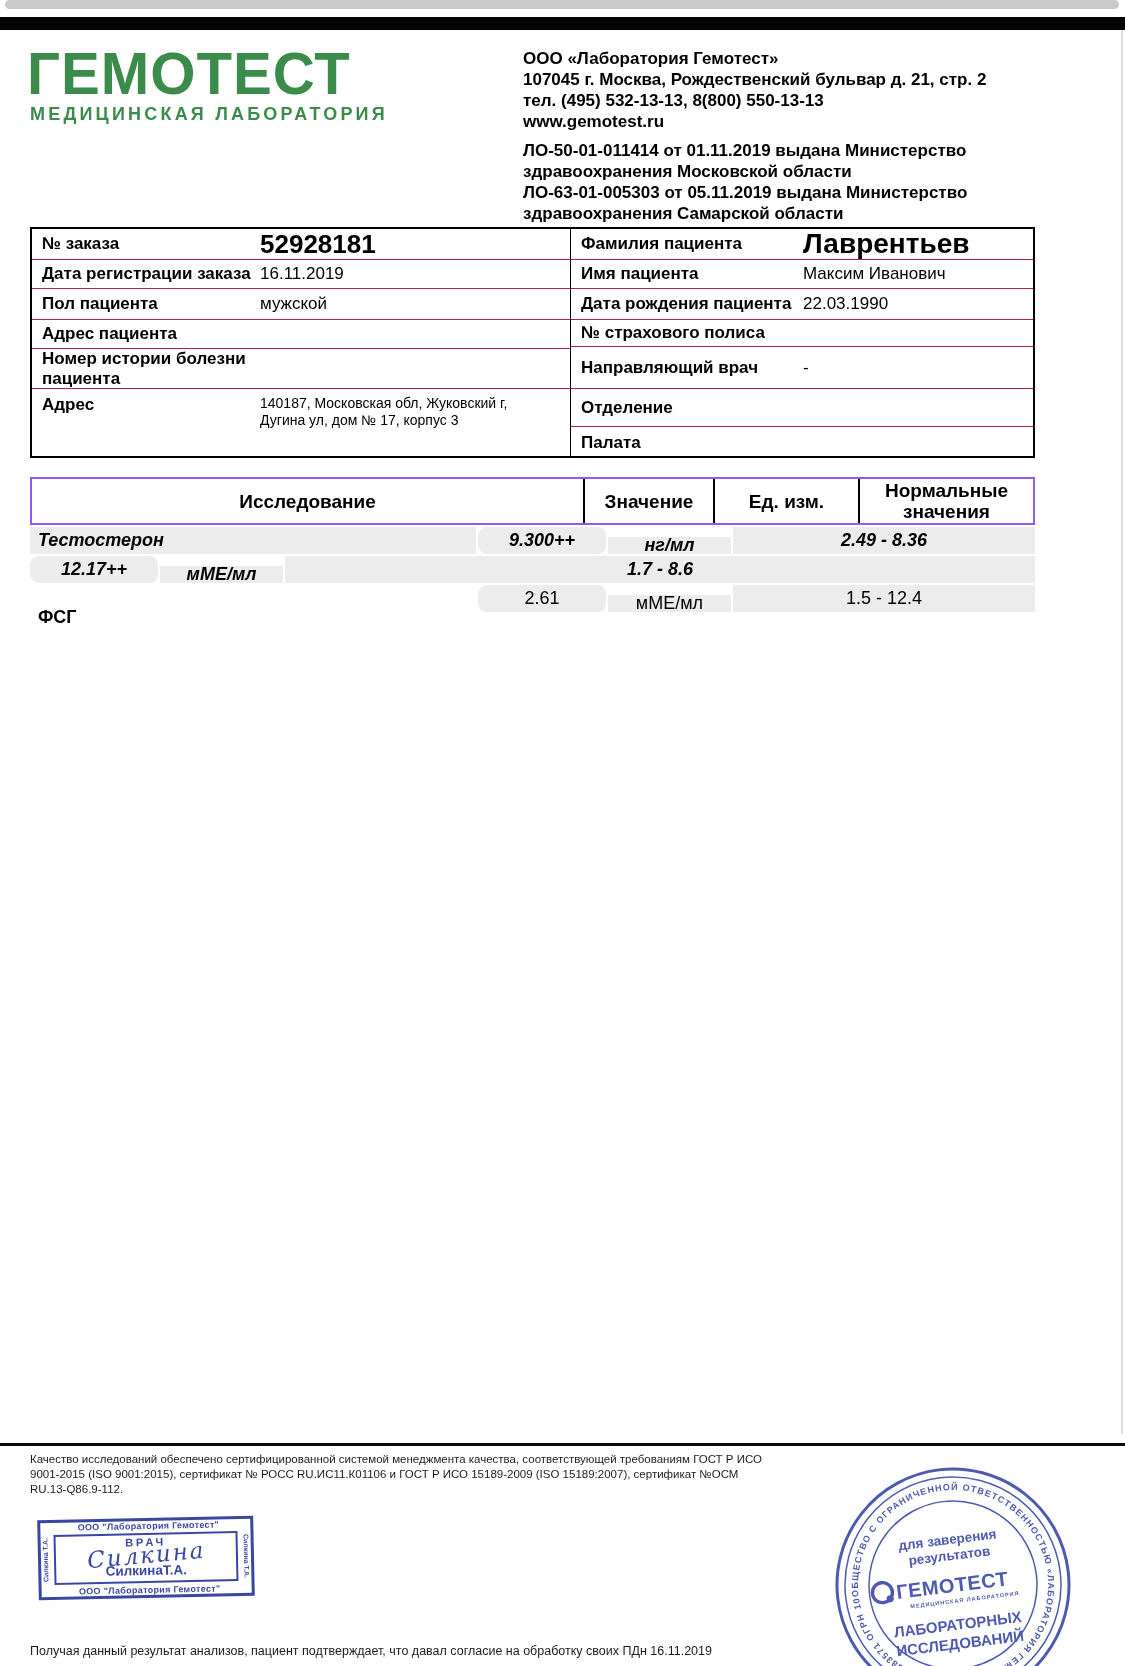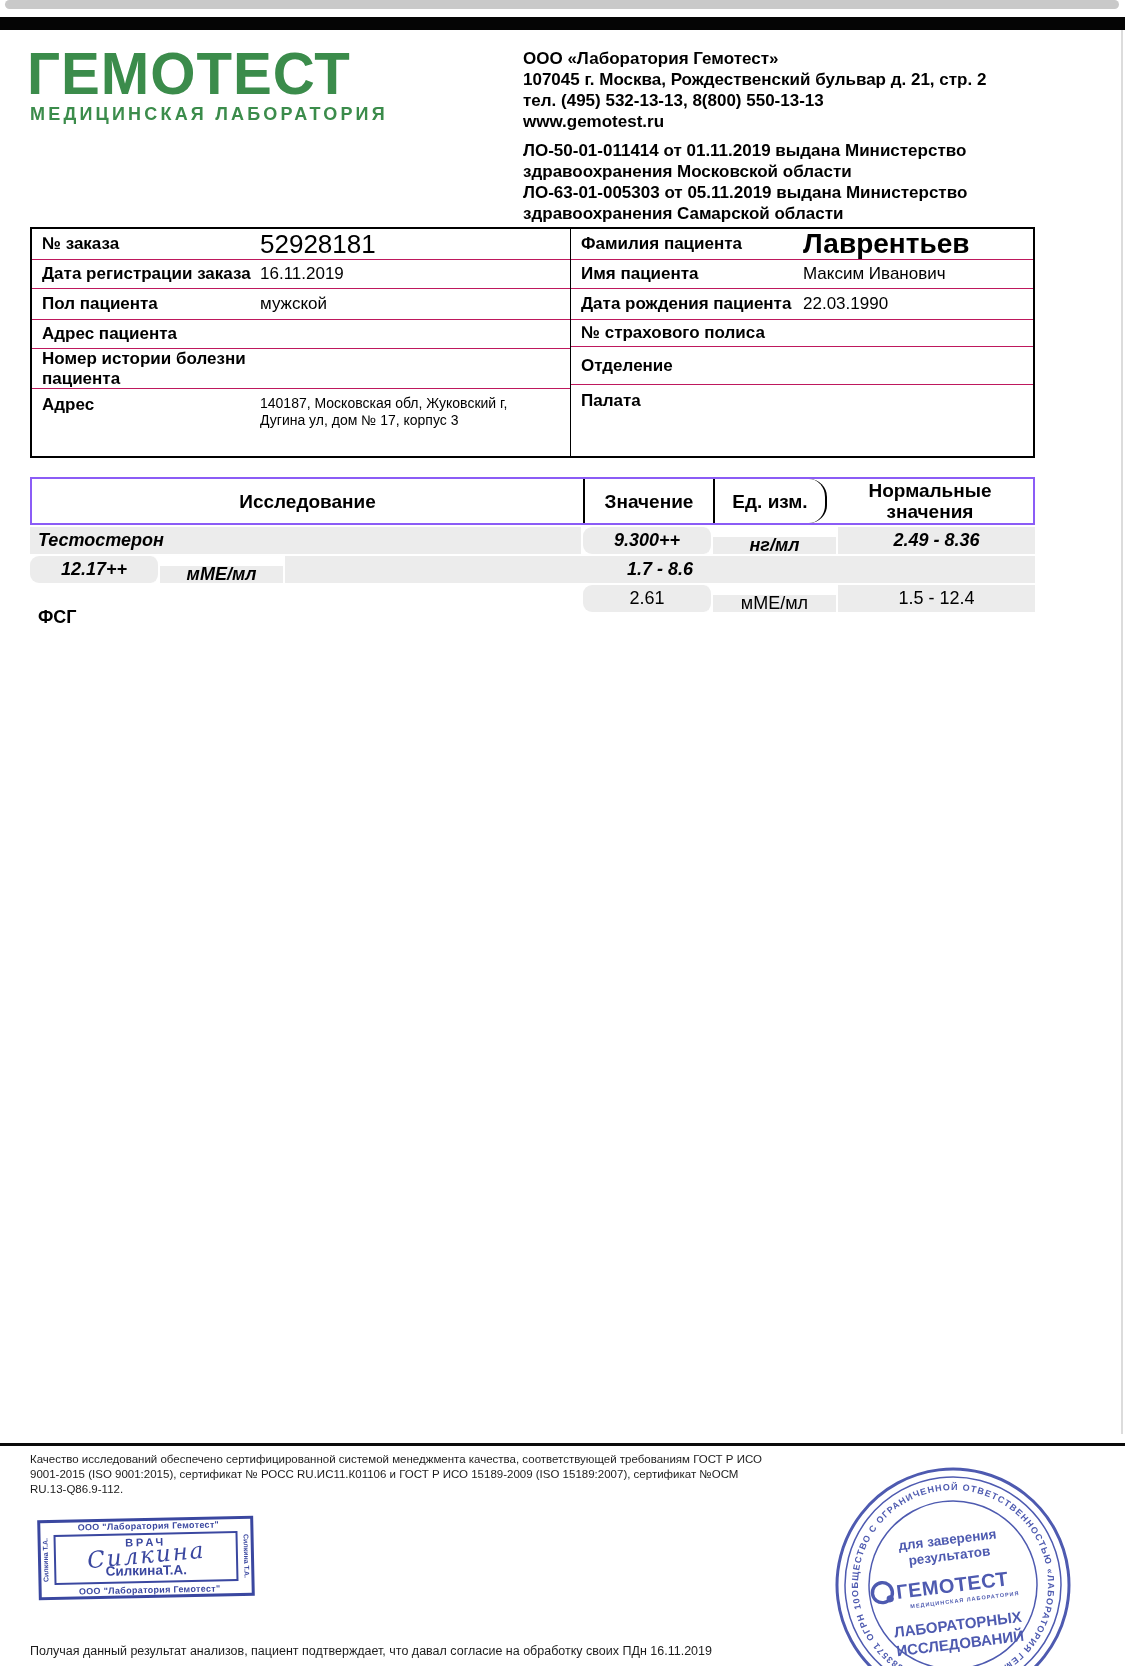--- a/index.html
+++ b/index.html
@@ -25,36 +25,36 @@
       border:2px solid #000;display:flex;box-sizing:border-box;}
   .info-col{display:flex;flex-direction:column;box-sizing:border-box;}
   .info-col.left{width:539px;border-right:1px solid #000;}
   .info-col.right{flex:1;}
   .irow{display:flex;align-items:center;border-bottom:1px solid #be185d;box-sizing:border-box;flex:0 0 auto;}
   .irow.noline{border-bottom:none;flex:1 1 auto;align-items:flex-start;padding-top:6px;}
   .ilabel{font-weight:bold;font-size:17px;padding-left:10px;box-sizing:border-box;line-height:20px;}
   .left .ilabel{width:228px;}
   .right .ilabel{width:232px;}
   .ival{font-size:17px;flex:1;padding-right:6px;}
-  .ival.big1{font-size:26px;font-weight:normal;}
+  .ival.big1{font-size:26px;font-weight:bold;}
   .ival.big2{font-size:28px;font-weight:bold;}
   .ival.small{font-size:14px;line-height:17px;padding-right:20px;}
 
   
   .res-table{position:absolute;left:30px;top:477px;width:1005px;}
   .res-head{display:flex;border:2px solid #8b5cf6;box-sizing:border-box;height:48px;}
   .res-head .hc{display:flex;align-items:center;justify-content:center;text-align:center;
       font-weight:bold;font-size:19px;line-height:21px;border-right:2px solid #000;box-sizing:border-box;}
   .res-head .hc:last-child{border-right:none;}
-  .hc.c1{width:553px;} .hc.c2{width:130px;} .hc.c3{width:112px;border-radius:18px;} .hc.c4{flex:1;}
+  .hc.c1{width:553px;} .hc.c2{width:130px;} .hc.c3{width:145px;} .hc.c4{flex:1;}
   .res-row{display:flex;margin-top:2px;height:27px;}
   .res-row .bc{background:#ececec;display:flex;align-items:center;box-sizing:border-box;
       border-right:2px solid #fff;font-size:18px;}
   .res-row .bc:last-child{border-right:none;}
-  .bc.c1{width:553px;padding-left:8px;}
+  .bc.c1{width:448px;padding-left:8px;}
   .bc.c2{width:130px;justify-content:center;border-radius:9px;}
   .bc.c3{width:125px;justify-content:center;margin-top:10px;}
   .bc.c4{flex:1;justify-content:center;}
   .res-row.flagged .bc{font-weight:bold;font-style:italic;}
   .res-row.plain .bc.c1{font-weight:bold;margin-top:32px;}
 
   
   .rule{position:absolute;left:0;top:1443px;width:1125px;height:3px;background:#0a0a0a;}
   .quality{position:absolute;left:30px;top:1452px;width:740px;font-size:11.5px;line-height:15px;color:#1c1c1c;}
   .consent{position:absolute;left:30px;top:1644px;width:900px;font-size:12.5px;color:#1c1c1c;}
@@ -140,20 +140,24 @@
         <div class="ilabel">Имя пациента</div>
         <div class="ival">Максим Иванович</div>
       </div>
       <div class="irow" style="height:31px">
         <div class="ilabel">Дата рождения пациента</div>
         <div class="ival">22.03.1990</div>
       </div>
       <div class="irow" style="height:27px">
         <div class="ilabel">№ страхового полиса</div>
         <div class="ival"></div>
+      </div>
+      <div class="irow" style="height:42px">
+        <div class="ilabel">Направляющий врач</div>
+        <div class="ival">-</div>
       </div>
       <div class="irow" style="height:38px">
         <div class="ilabel">Отделение</div>
         <div class="ival"></div>
       </div>
       <div class="irow noline">
         <div class="ilabel">Палата</div>
         <div class="ival"></div>
       </div>
     </div>

